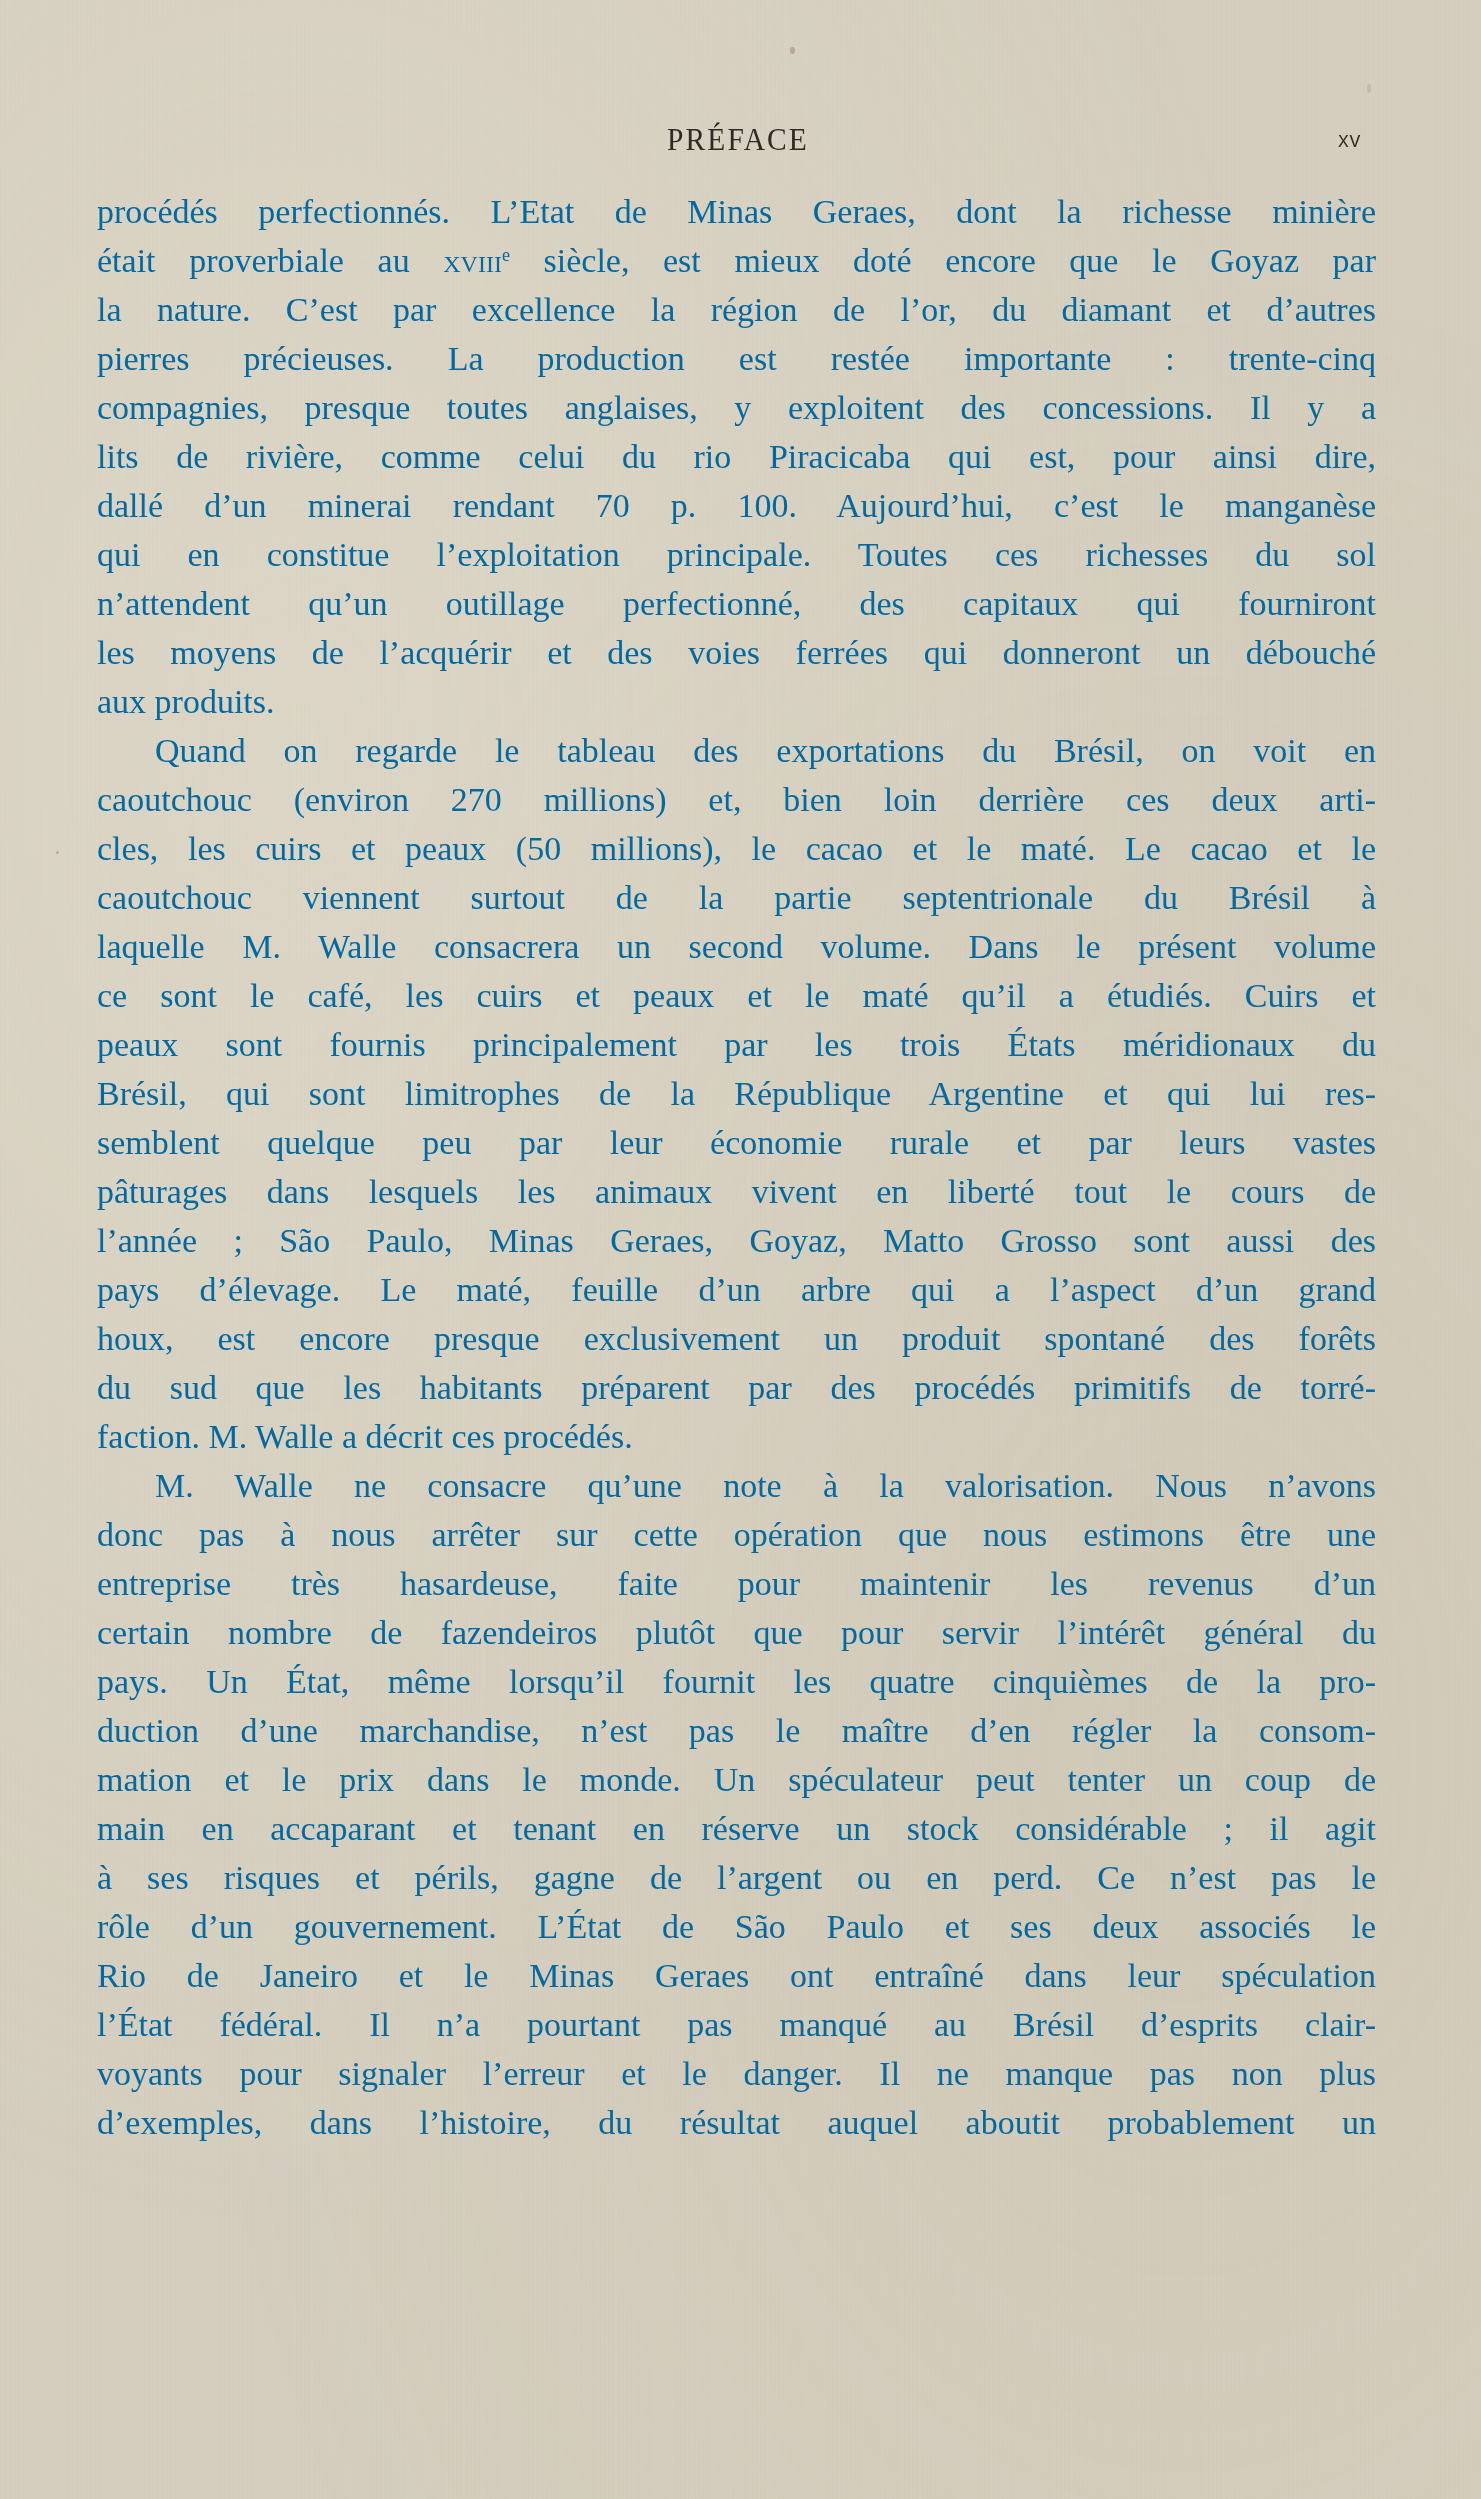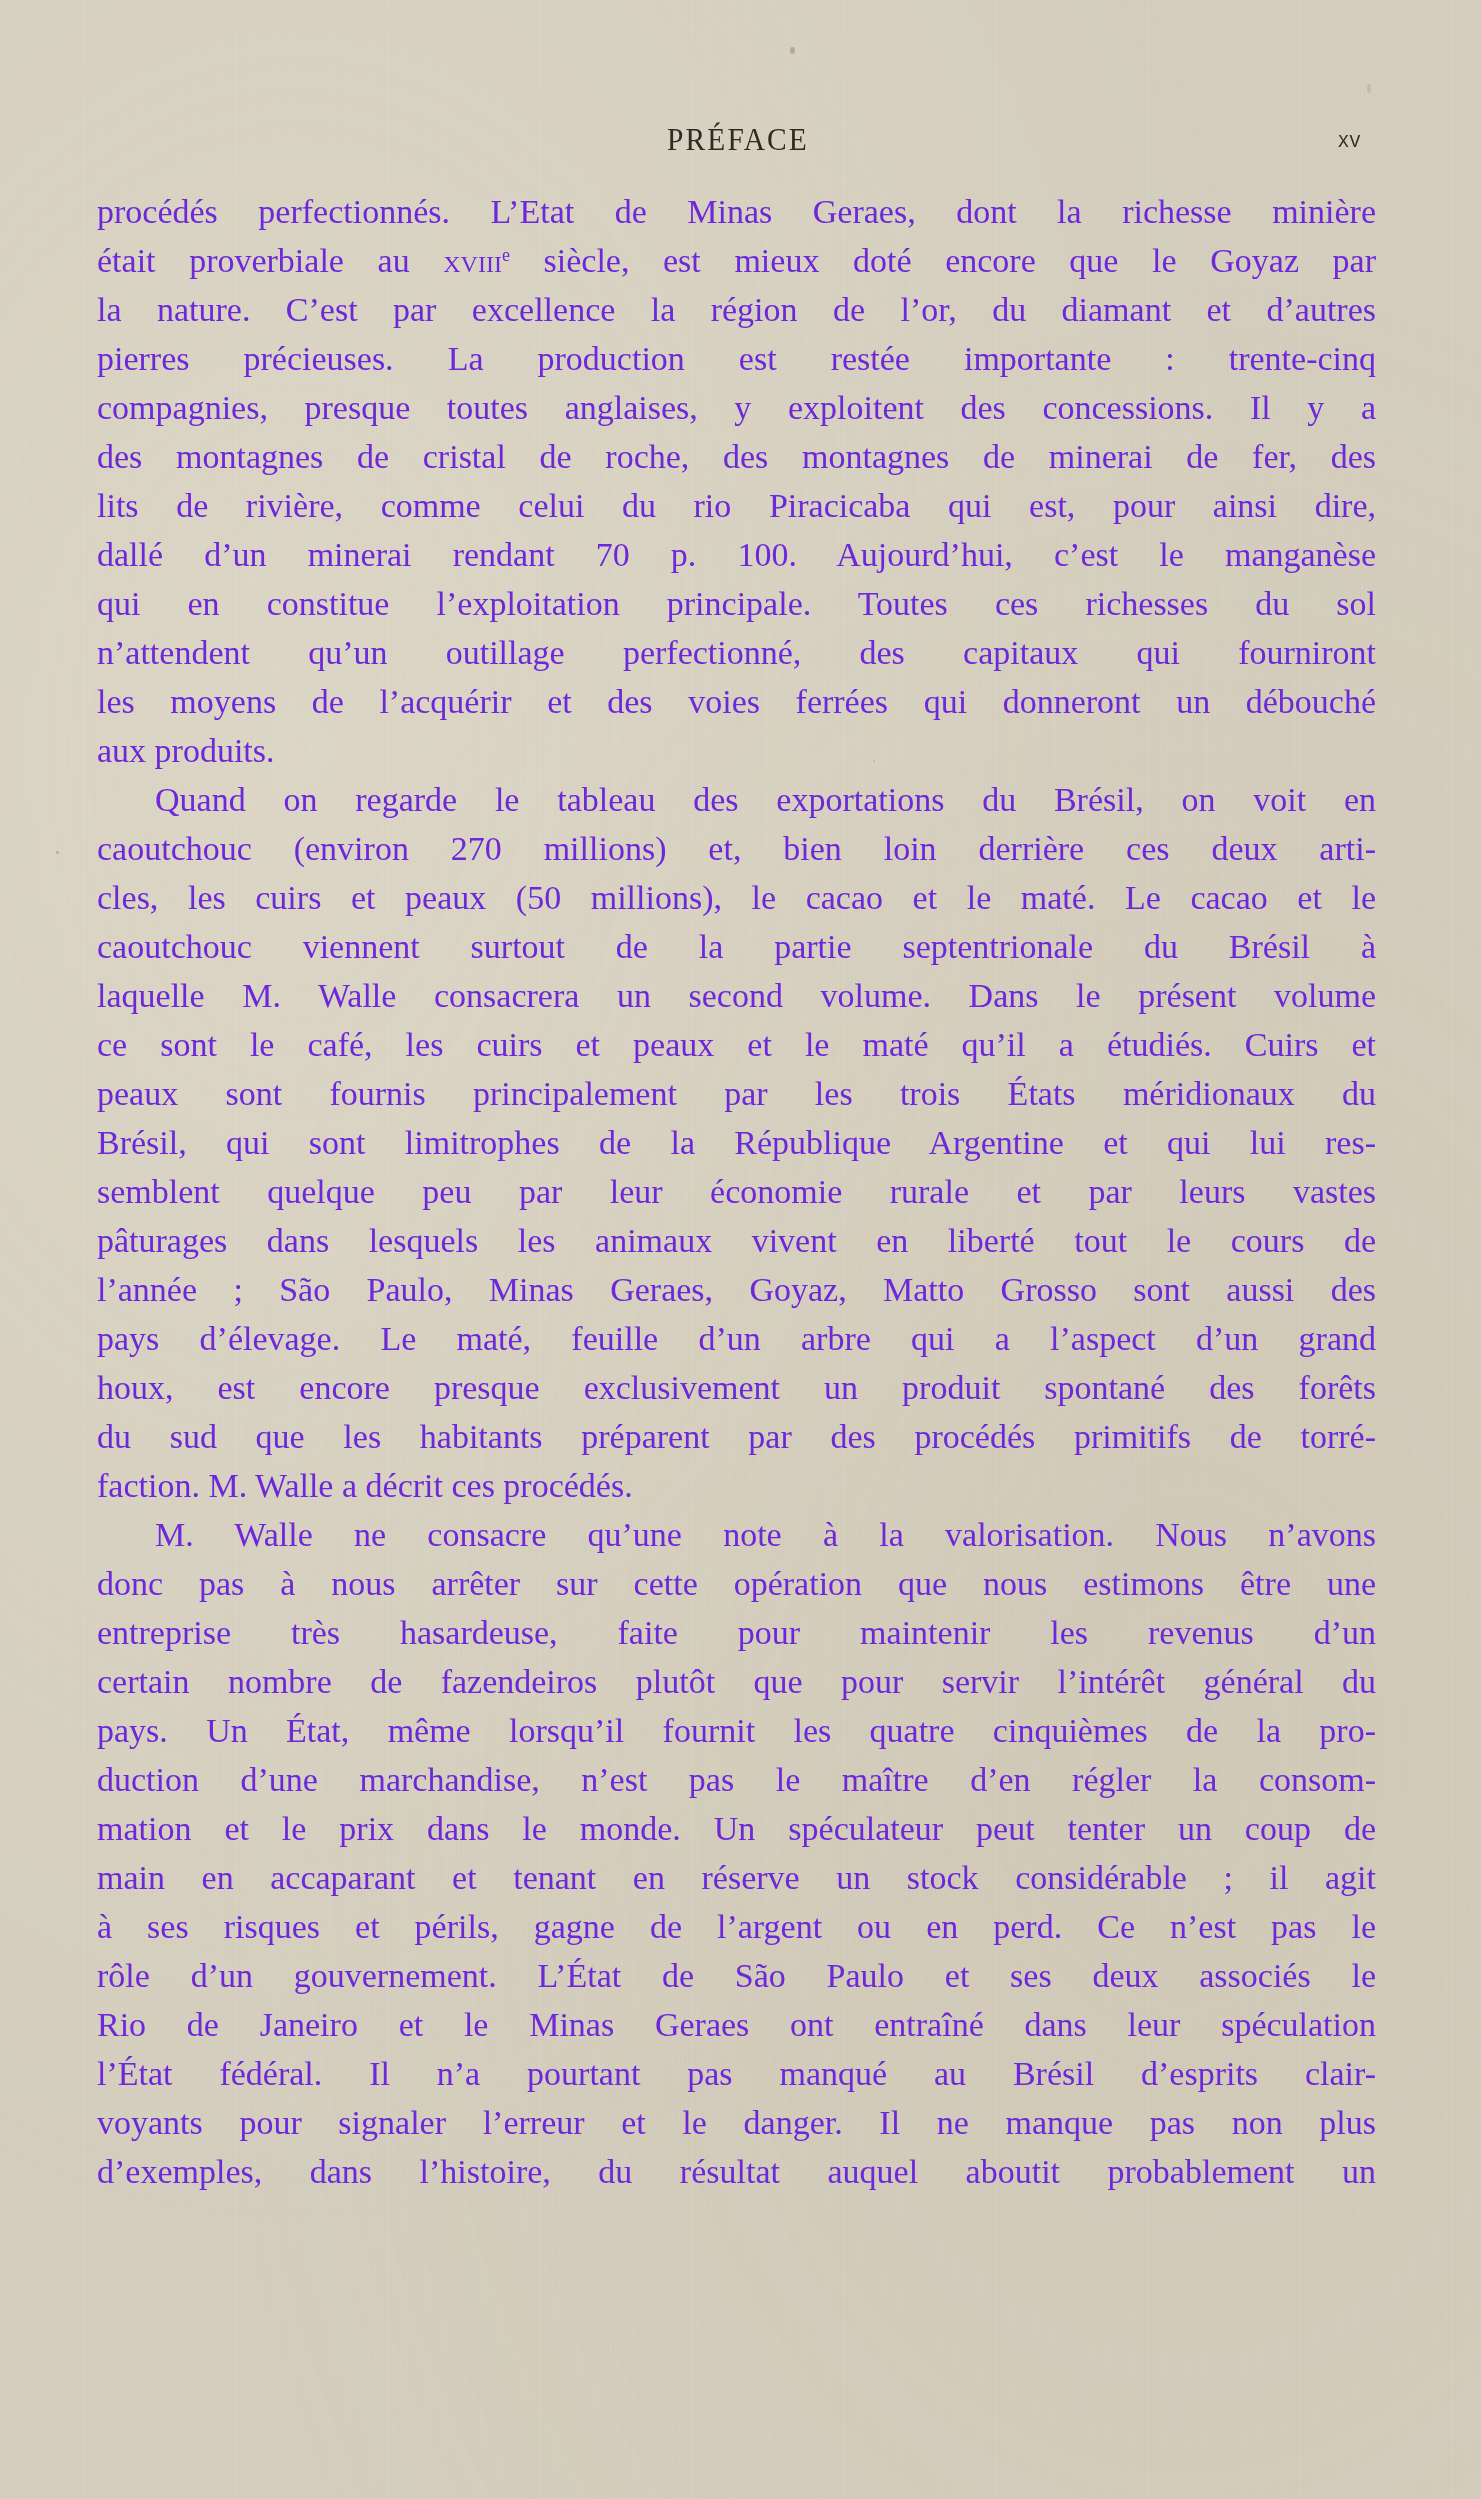--- a/index.html
+++ b/index.html
@@ -66,21 +66,21 @@
     }
     .line {
       display: block;
       height: 49px;
       line-height: 49px;
       font-family: "Liberation Serif", serif;
       font-size: 34px;
       white-space: nowrap;
       text-align: justify;
       text-align-last: justify;
-      color: #6d28d9;
+      color: #0369a1;
     }
     .line.indent {
       padding-left: 58px;
     }
     .line.last {
       text-align: right;
       text-align-last: left;
     }
     .smallcaps {
       font-variant: small-caps;
@@ -106,21 +106,20 @@
     <div class="running-title">PRÉFACE</div>
     <div class="folio">xv</div>
   </div>
 
   <div class="text-block">
     <span class="line">procédés perfectionnés. L’Etat de Minas Geraes, dont la richesse minière</span>
     <span class="line"><span>était proverbiale au </span><span class="smallcaps">xviii</span><sup class="ord">e</sup><span> siècle, est mieux doté encore que le Goyaz par</span></span>
     <span class="line">la nature. C’est par excellence la région de l’or, du diamant et d’autres</span>
     <span class="line">pierres précieuses. La production est restée importante : trente-cinq</span>
     <span class="line">compagnies, presque toutes anglaises, y exploitent des concessions. Il y a</span>
-    <span class="line">des montagnes de cristal de roche, des montagnes de minerai de fer, des</span>
     <span class="line">lits de rivière, comme celui du rio Piracicaba qui est, pour ainsi dire,</span>
     <span class="line">dallé d’un minerai rendant 70 p. 100. Aujourd’hui, c’est le manganèse</span>
     <span class="line">qui en constitue l’exploitation principale. Toutes ces richesses du sol</span>
     <span class="line">n’attendent qu’un outillage perfectionné, des capitaux qui fourniront</span>
     <span class="line">les moyens de l’acquérir et des voies ferrées qui donneront un débouché</span>
     <span class="line last">aux produits.</span>
     <span class="line indent">Quand on regarde le tableau des exportations du Brésil, on voit en</span>
     <span class="line">caoutchouc (environ 270 millions) et, bien loin derrière ces deux arti-</span>
     <span class="line">cles, les cuirs et peaux (50 millions), le cacao et le maté. Le cacao et le</span>
     <span class="line">caoutchouc viennent surtout de la partie septentrionale du Brésil à</span>

